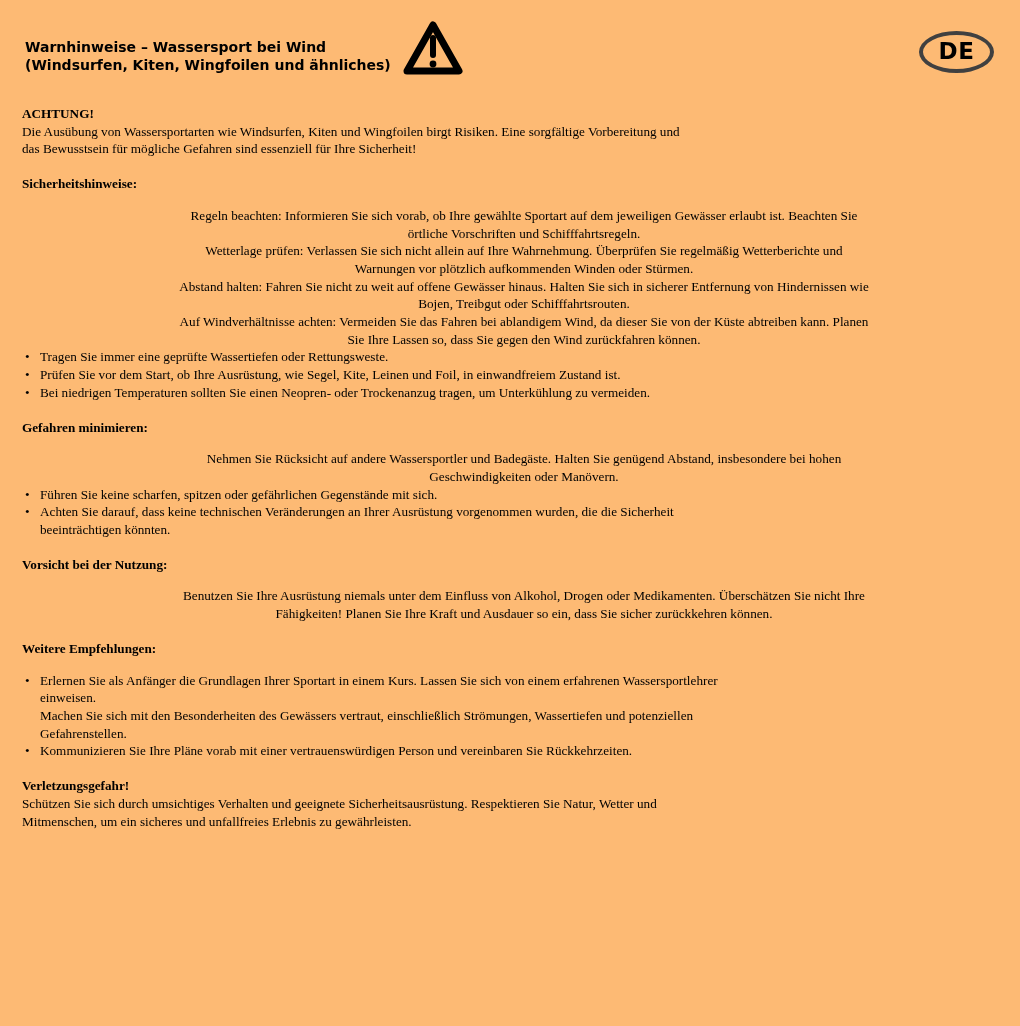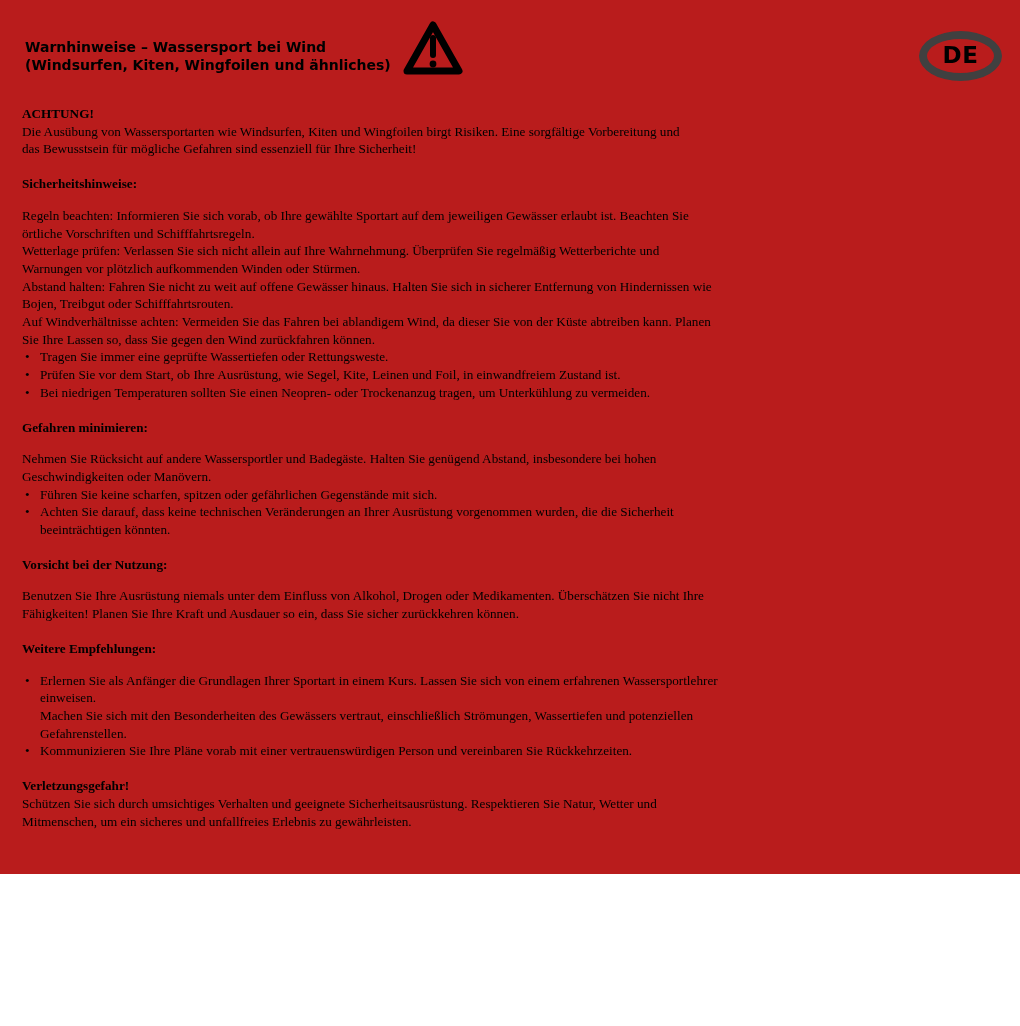--- a/index.html
+++ b/index.html
@@ -1,20 +1,20 @@
 <!DOCTYPE html>
 <html lang="de"><head>
 <meta charset="utf-8">
 <style>
   html, body { margin: 0; padding: 0; background: #ffffff; }
   .page {
     position: relative;
     width: 1020px;
-    height: 874px;
-    background: #b91c1c;
+    height: 1026px;
+    background: #fdba74;
     color: #000000;
     font-family: "DejaVu Sans", "Liberation Sans", sans-serif;
     font-size: 13.2px;
     line-height: 17.7px;
     overflow: hidden;
   }
   
   .doc-title {
     position: absolute;
     left: 25px;
@@ -28,21 +28,21 @@
     position: absolute;
     left: 402px;
     top: 19px;
   }
   .de-badge {
     position: absolute;
     left: 919px;
     top: 31px;
     width: 67px;
     height: 34px;
-    border: 8px solid #404040;
+    border: 4px solid #404040;
     border-radius: 50%;
     display: flex;
     align-items: center;
     justify-content: center;
     font-weight: bold;
     font-size: 23px;
     letter-spacing: 0.5px;
   }
   
   .content {
@@ -58,22 +58,23 @@
     font-size: 13.2px;
     line-height: 17.7px;
   }
   .h.gap-above { margin-top: 17px; }
   .h.gap-below { margin-bottom: 14px; }
   .para {
     margin: 0;
     white-space: pre-line;
   }
   .indent-para {
-    margin: 0 0 0 0;
+    margin: 0 0 0 18px;
     white-space: pre-line;
+    text-align: center;
   }
   .bullet-item {
     position: relative;
     margin: 0 0 0 0;
     padding-left: 18px;
     white-space: pre-line;
   }
   .bullet-item::before {
     content: "\2022";
     position: absolute;

